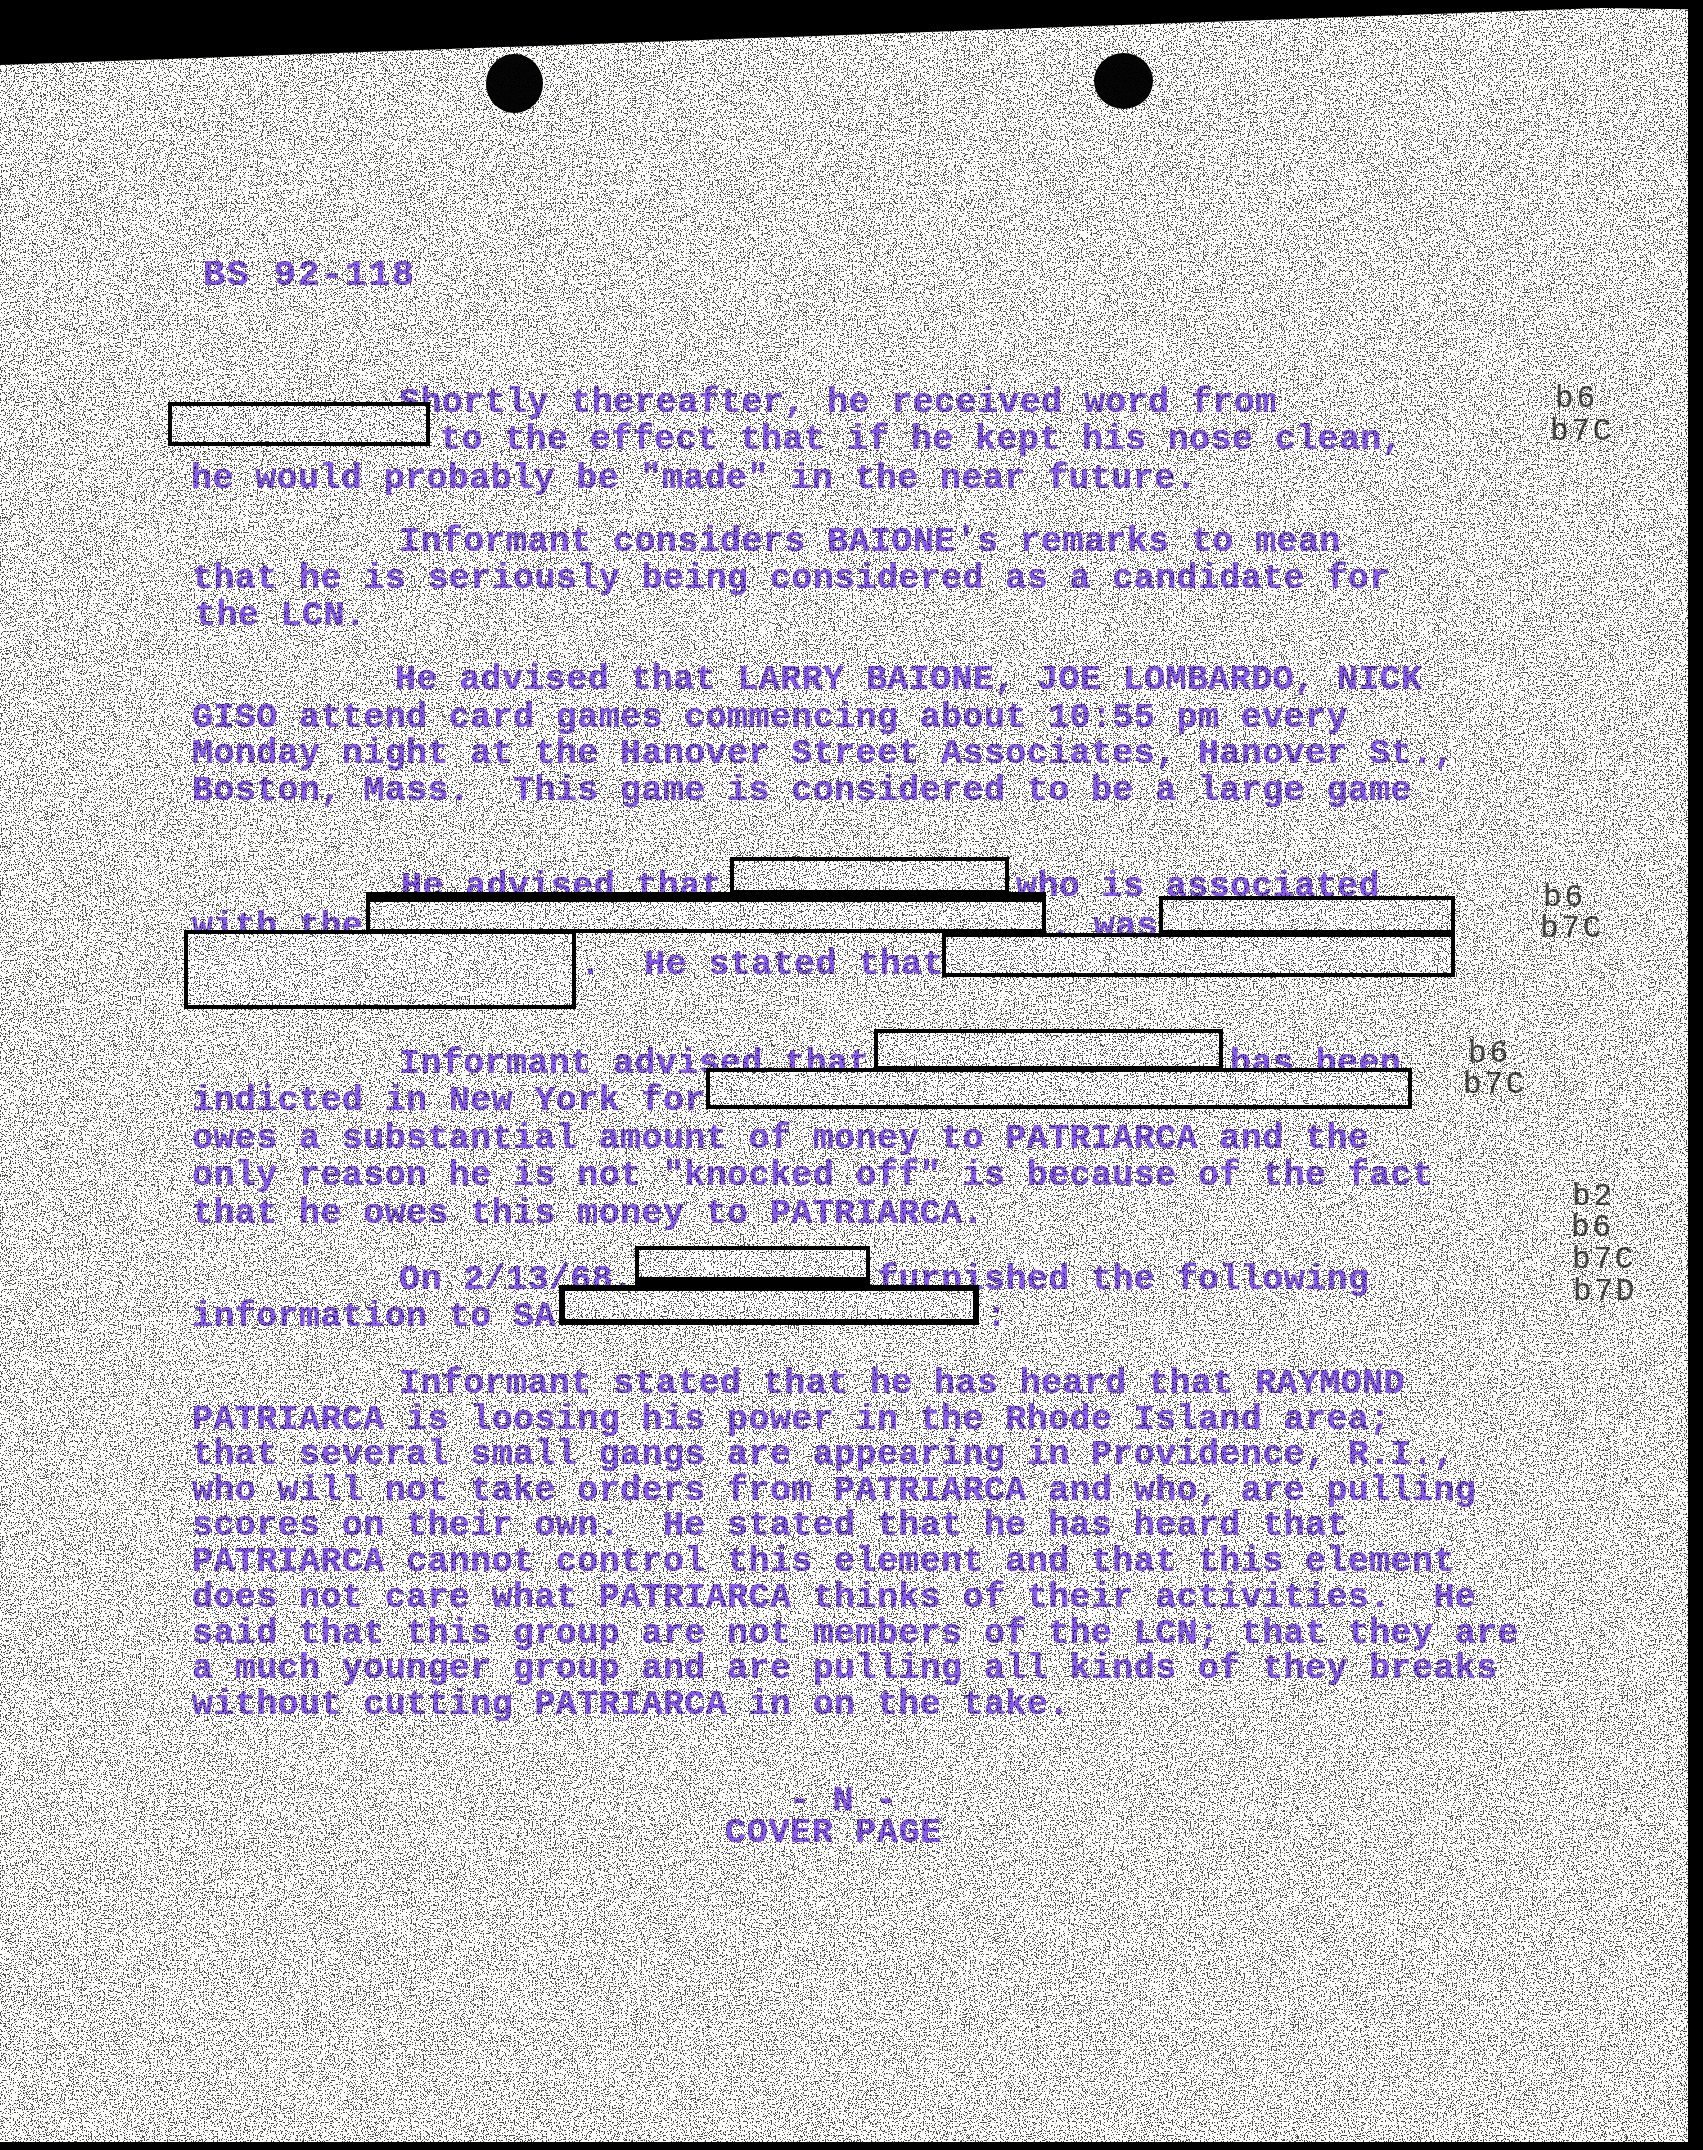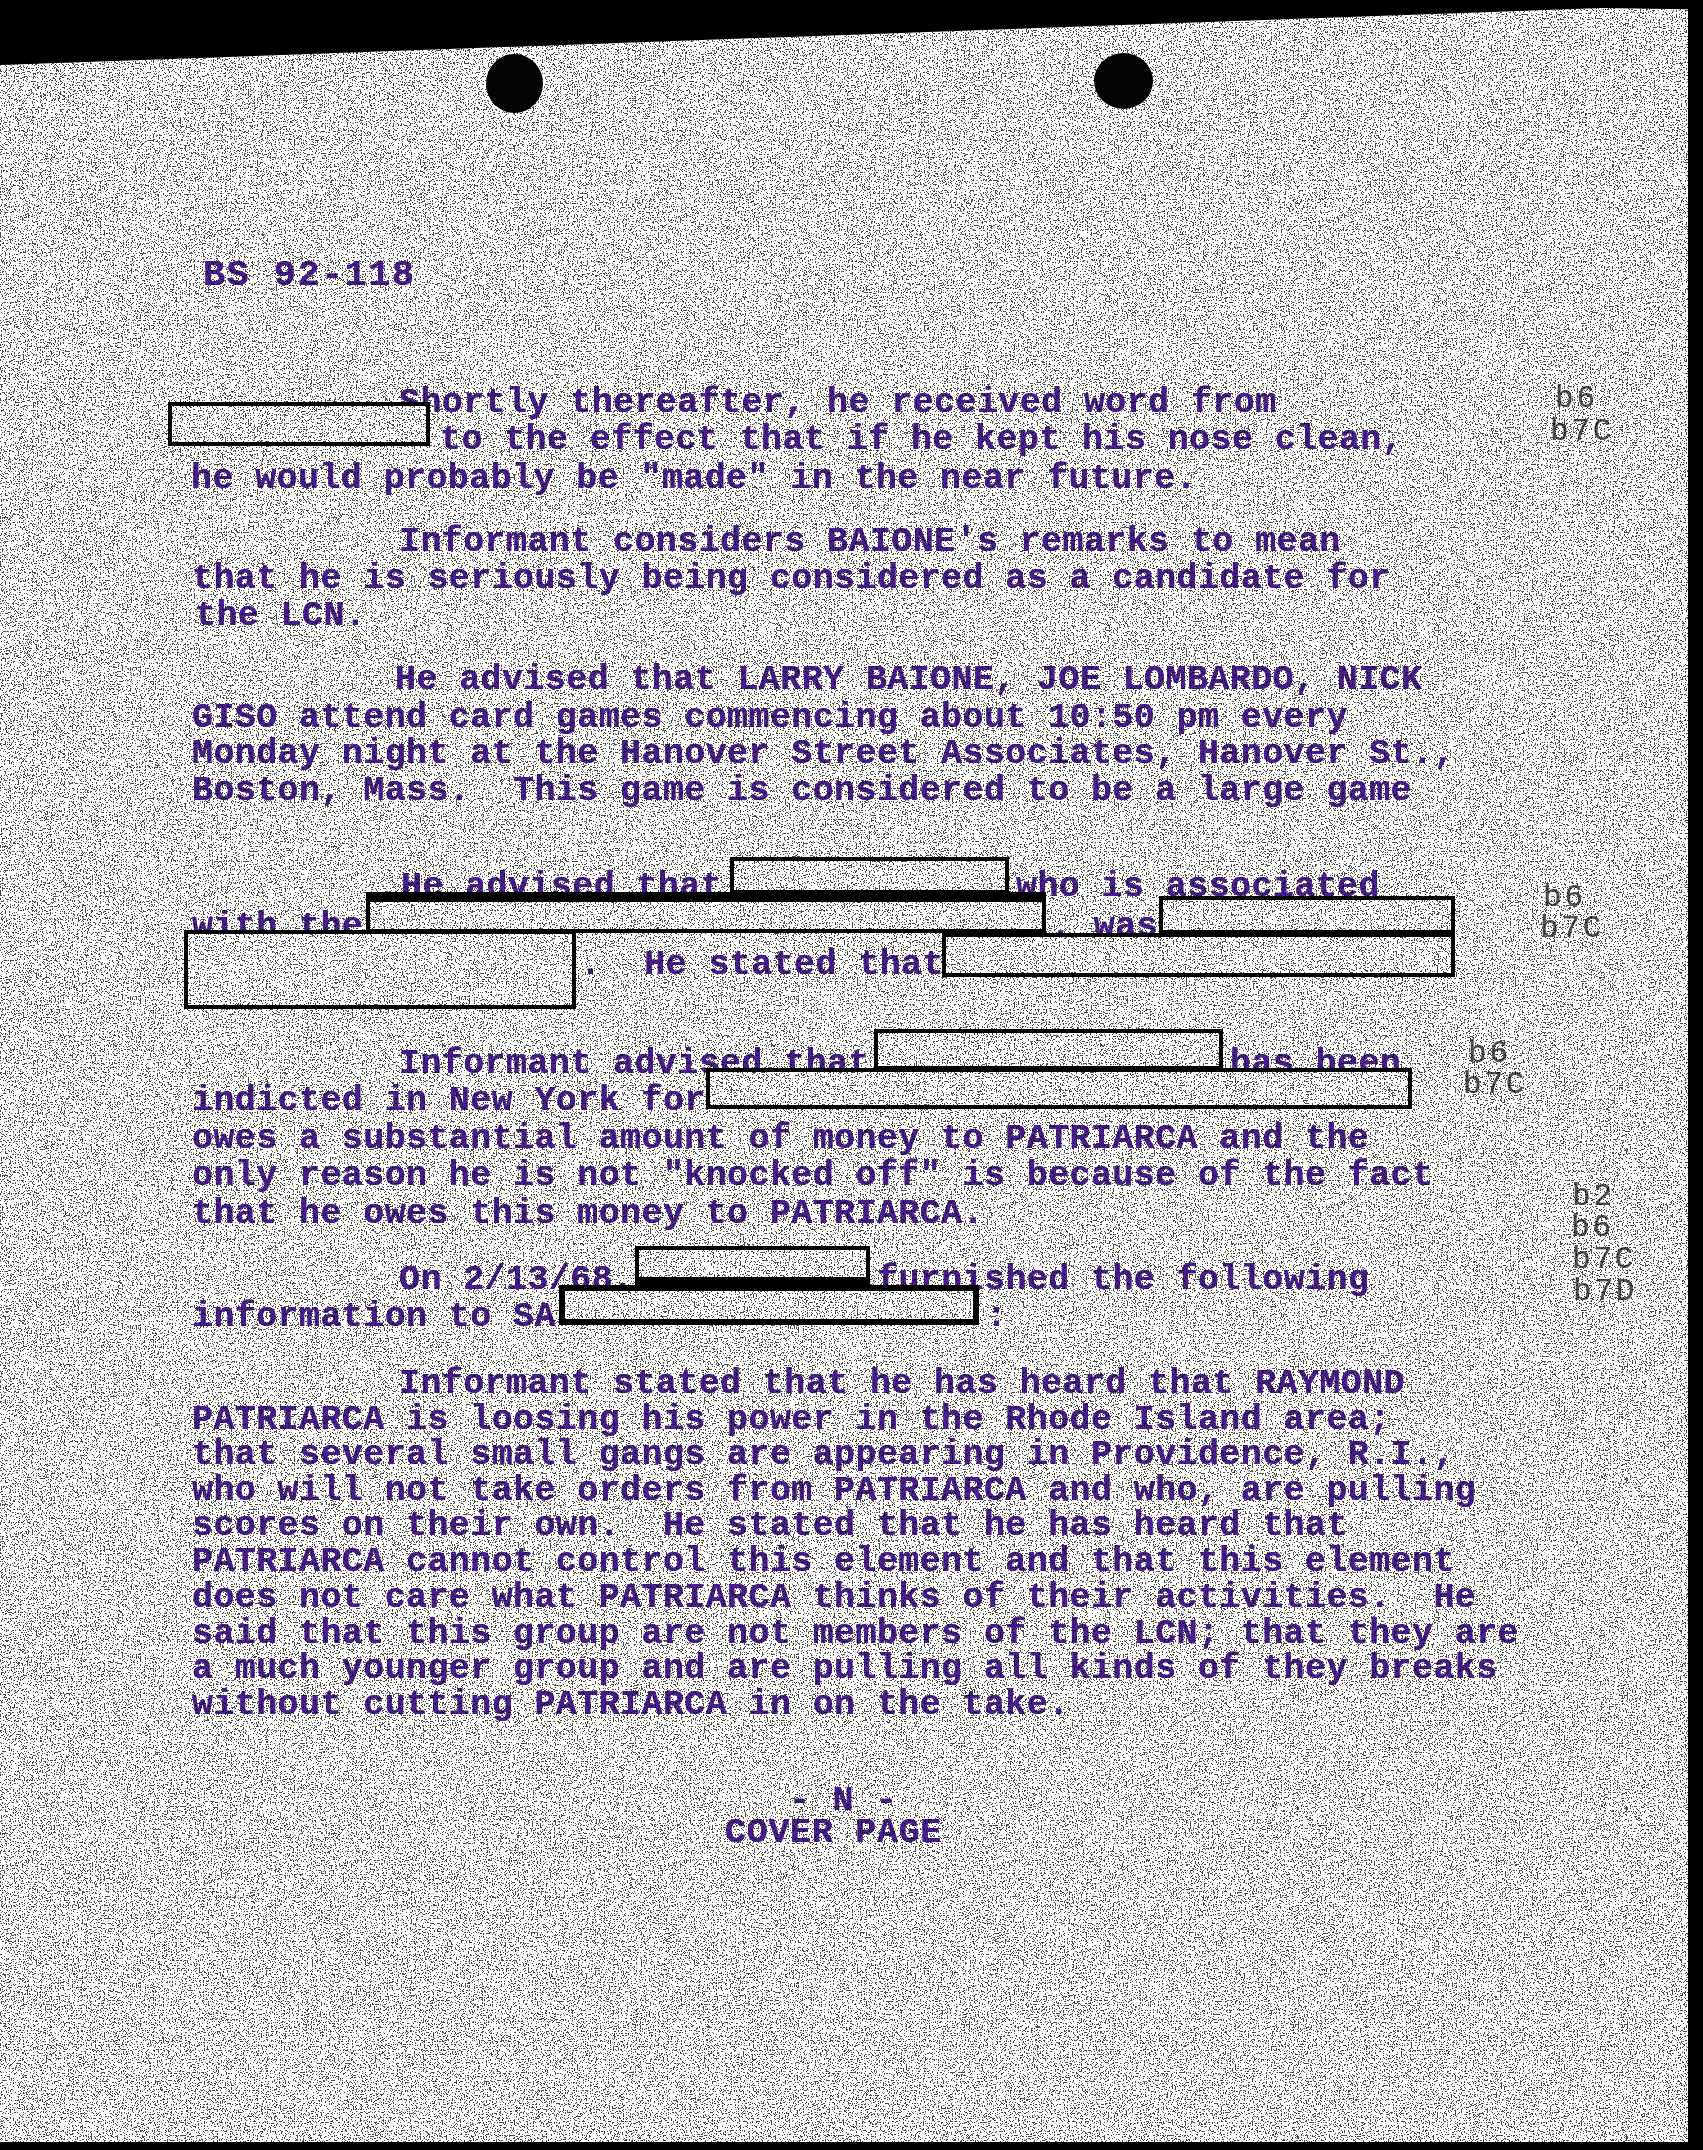--- a/index.html
+++ b/index.html
@@ -9,21 +9,21 @@
     background:#fcfcfb;
     overflow:hidden;
     font-family:"Liberation Mono", monospace;
   }
   
   .tl {
     position:absolute;
     white-space:pre;
     font:700 35px/1.1 "Liberation Mono", monospace;
     letter-spacing:0.4px;
-    color:#4c1d95;
+    color:#8b5cf6;
     text-shadow:0 0 0.7px rgba(10,10,10,.85);
   }
   .hdr { font-size:37px; letter-spacing:1.4px; }
   .ftr { letter-spacing:0.7px; }
   
   .redact {
     position:absolute;
     background:#fff;
     border:4.2px solid #000;
     box-sizing:border-box;
@@ -88,21 +88,21 @@
   <div class="tl" style="left:399px;top:384px">Shortly thereafter, he received word from</div>
   <div class="tl" style="left:440px;top:421px">to the effect that if he kept his nose clean,</div>
   <div class="tl" style="left:191px;top:460px">he would probably be "made" in the near future.</div>
   <div class="redact" style="left:168px;top:402px;width:262px;height:44px"></div>
 
   <div class="tl" style="left:399px;top:523px">Informant considers BAIONE's remarks to mean</div>
   <div class="tl" style="left:192px;top:560px">that he is seriously being considered as a candidate for</div>
   <div class="tl" style="left:195px;top:597px">the LCN.</div>
 
   <div class="tl" style="left:395px;top:661px">He advised that LARRY BAIONE, JOE LOMBARDO, NICK</div>
-  <div class="tl" style="left:192px;top:699px">GISO attend card games commencing about 10:50 pm every</div>
+  <div class="tl" style="left:192px;top:699px">GISO attend card games commencing about 10:55 pm every</div>
   <div class="tl" style="left:192px;top:735px">Monday night at the Hanover Street Associates, Hanover St.,</div>
   <div class="tl" style="left:192px;top:772px">Boston, Mass.  This game is considered to be a large game</div>
 
   <div class="tl" style="left:401px;top:868px">He advised that</div>
   <div class="redact" style="left:730px;top:857px;width:279px;height:37px"></div>
   <div class="tl" style="left:1016px;top:868px">who is associated</div>
 
   <div class="tl" style="left:192px;top:908px">with the</div>
   <div class="redact topheavy" style="left:366px;top:892px;width:680px;height:41px"></div>
   <div class="tl" style="left:1051px;top:908px">, was</div>

